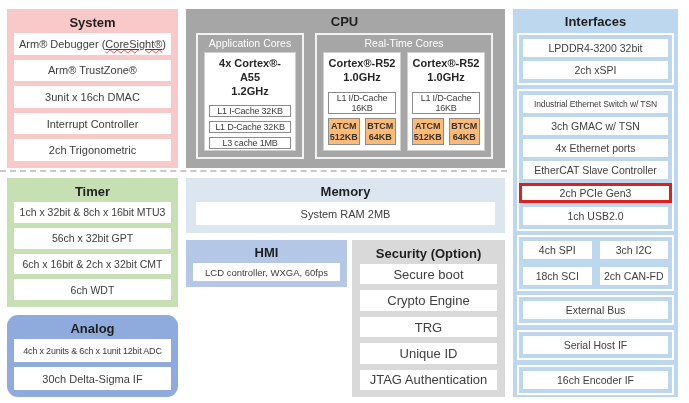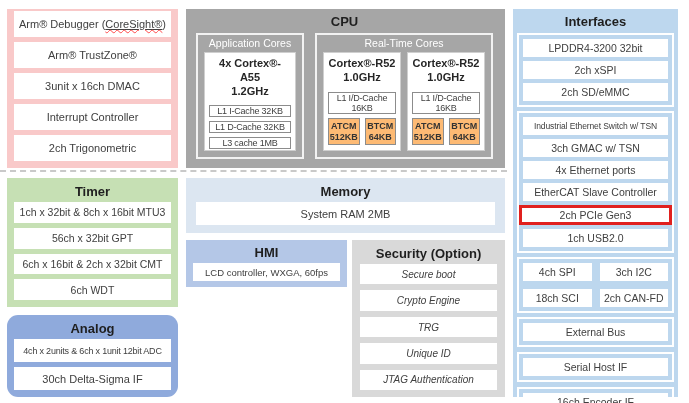--- a/index.html
+++ b/index.html
@@ -45,40 +45,41 @@
   .tcm-row{display:flex;gap:5px;flex:1.5;}
   .tcm-box{border:1px solid #8c8c8c;background:#fdba74;flex:1;display:flex;flex-direction:column;
     align-items:center;justify-content:center;font-size:9px;font-weight:bold;color:#333;
     line-height:1.2;margin-top:4px;}
 
   
   #memory{left:186px;top:178px;width:319px;height:55px;background:#dce6f1;padding:2px 10px 8px 10px;}
   #hmi{left:186px;top:240px;width:161px;height:47px;background:#b4c7e7;padding:1px 7px 6px 7px;}
   #hmi .item{font-size:9.5px;}
   #security{left:352px;top:240px;width:153px;height:157px;background:#d9d9d9;padding:2px 8px 7px 8px;}
-  #security .item{font-size:10px;margin-bottom:6px;font-style:italic;}
+  #security .item{font-size:13px;margin-bottom:6px;}
   #security .item:last-child{margin-bottom:0;}
 
   
   #interfaces{left:513px;top:9px;width:165px;height:388px;background:#bdd7ee;padding:2px 4px 4px 4px;}
   .if-group{border:2px solid #ffffff;padding:2px;display:flex;flex-direction:column;
     margin-bottom:4px;flex:0 0 auto;}
   .if-item{background:#ffffff;height:18px;display:flex;align-items:center;justify-content:center;
     font-size:10.5px;color:#404040;text-align:left;margin:2px;flex:0 0 auto;}
   .if-item.tiny{font-size:8.5px;letter-spacing:-0.1px;}
   .if-item.highlight{border:3px solid #e0201e;height:20px;margin:2px -2px;box-sizing:border-box;}
   .if-grid{display:grid;grid-template-columns:1fr 1fr;gap:4px;}
   .if-single{margin-bottom:5px;}
   .if-single .if-item{margin:2px;}
   #interfaces .block-title{padding:3px 0 4px 0;}
 </style>
 </head>
 <body>
 
 <div class="block" id="system">
+  <div class="block-title">System</div>
   <div class="item">
     <span>Arm® Debugger (</span>
       <span class="link-text"><span class="link-wavy">CoreSight®</span></span>
       <span>)</span>
   </div>
   <div class="item">Arm® TrustZone®</div>
   <div class="item">3unit x 16ch DMAC</div>
   <div class="item">Interrupt Controller</div>
   <div class="item">2ch Trigonometric</div>
 </div>
@@ -179,21 +180,20 @@
   <div class="item">Unique ID</div>
   <div class="item">JTAG Authentication</div>
 </div>
 
 <div class="block" id="interfaces">
   <div class="block-title">Interfaces</div>
 
   <div class="if-group">
     <div class="if-item">LPDDR4-3200 32bit</div>
     <div class="if-item">2ch xSPI</div>
-    <div class="if-item">2ch SD/eMMC</div>
   </div>
 
   <div class="if-group">
     <div class="if-item tiny">Industrial Ethernet Switch w/ TSN</div>
     <div class="if-item">3ch GMAC w/ TSN</div>
     <div class="if-item">4x Ethernet ports</div>
     <div class="if-item">EtherCAT Slave Controller</div>
     <div class="if-item highlight">2ch PCIe Gen3</div>
     <div class="if-item">1ch USB2.0</div>
   </div>

